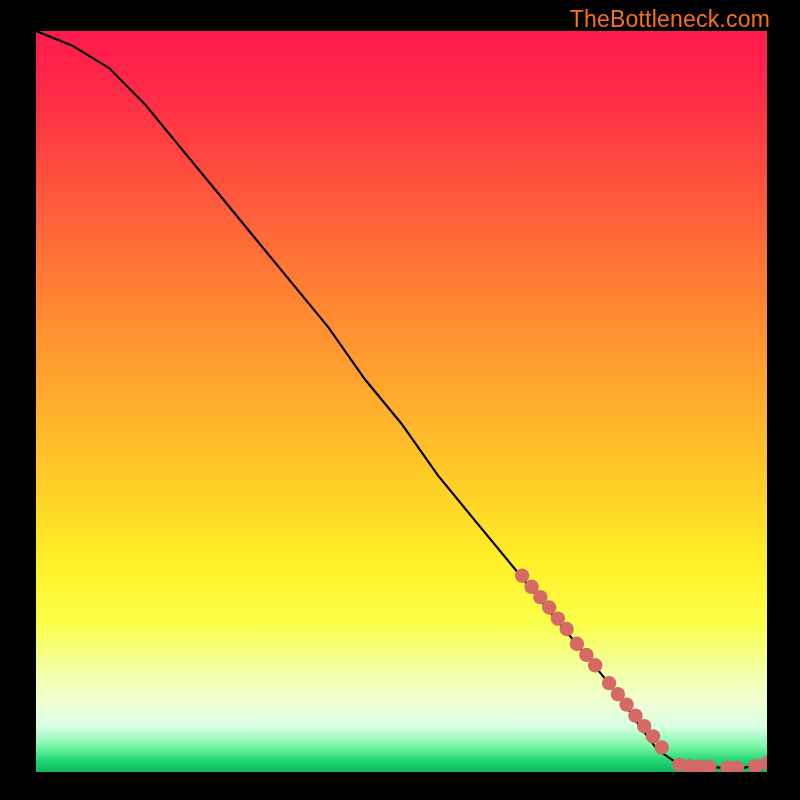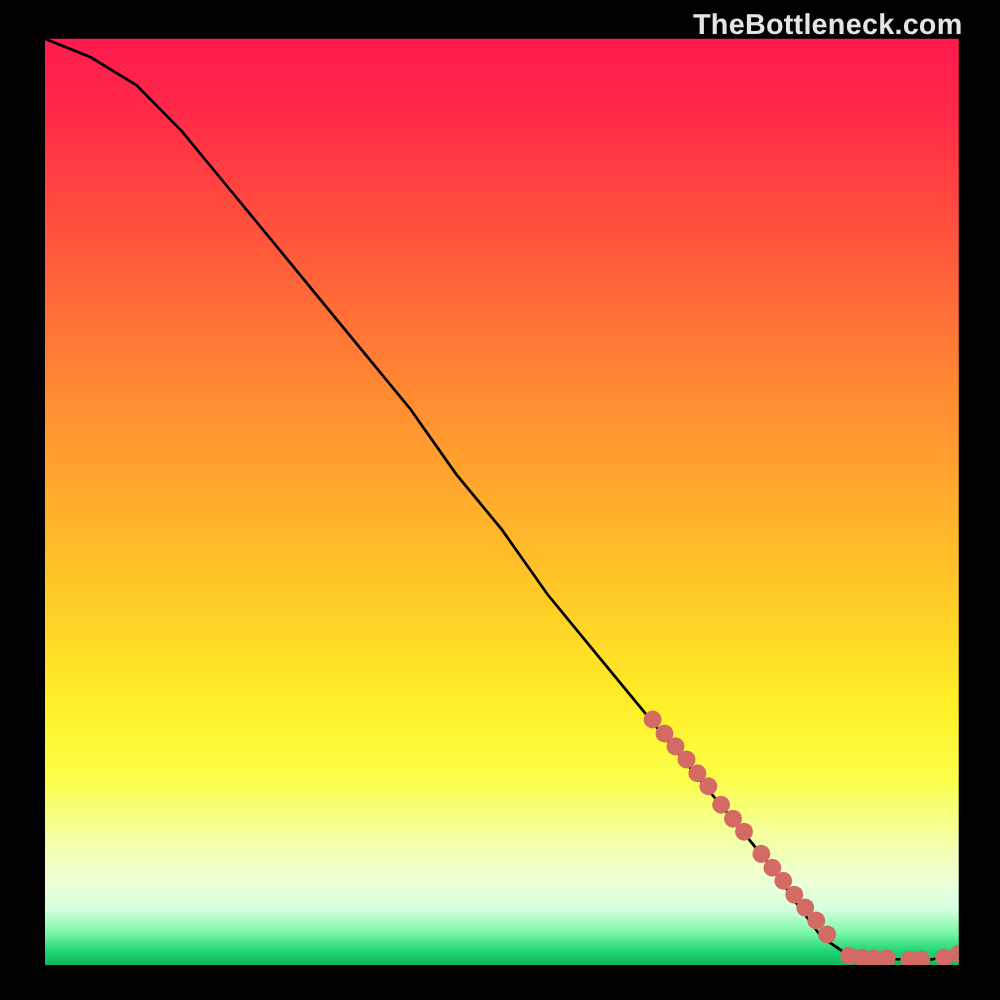--- a/index.html
+++ b/index.html
@@ -41,24 +41,24 @@
       #d6ffe0 94%,
       #7cf7a8 96.5%,
       #1fd673 98.5%,
       #0fb85f 100%
     );
   }
   .watermark {
     position: absolute;
     top: 6px;
     right: 30px;
-    color: #e5e5e5;
+    color: #f97316;
     font-size: 23px;
     letter-spacing: 0.2px;
-    font-weight: 700;
+    font-weight: 400;
     user-select: none;
   }
   svg.curve {
     position: absolute;
     left: 36px;
     top: 31px;
     width: 731px;
     height: 741px;
     pointer-events: none;
   }

